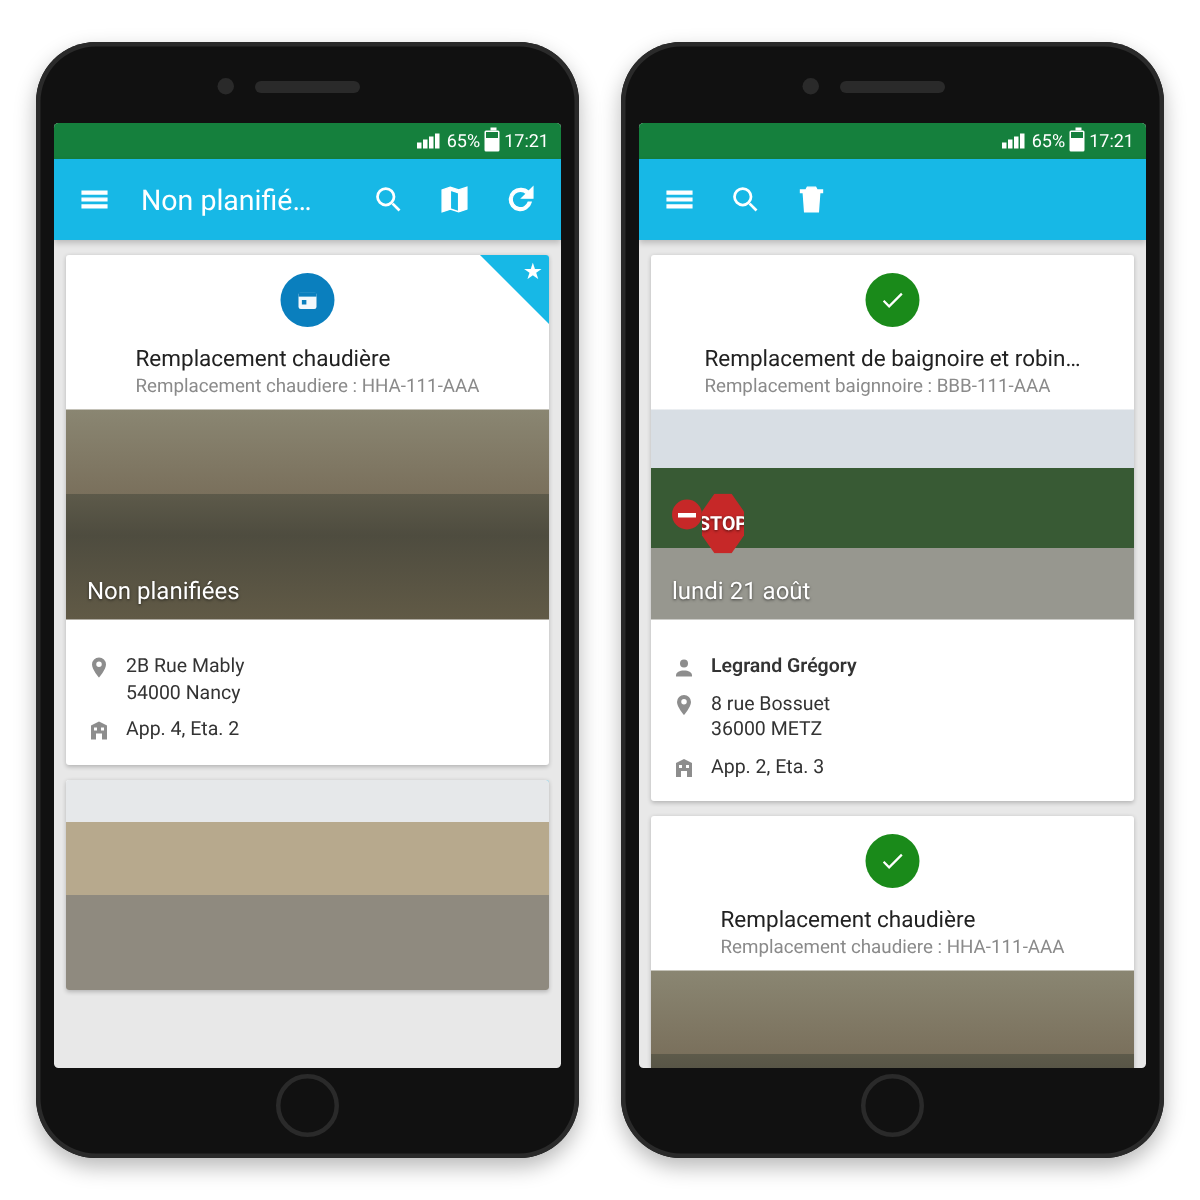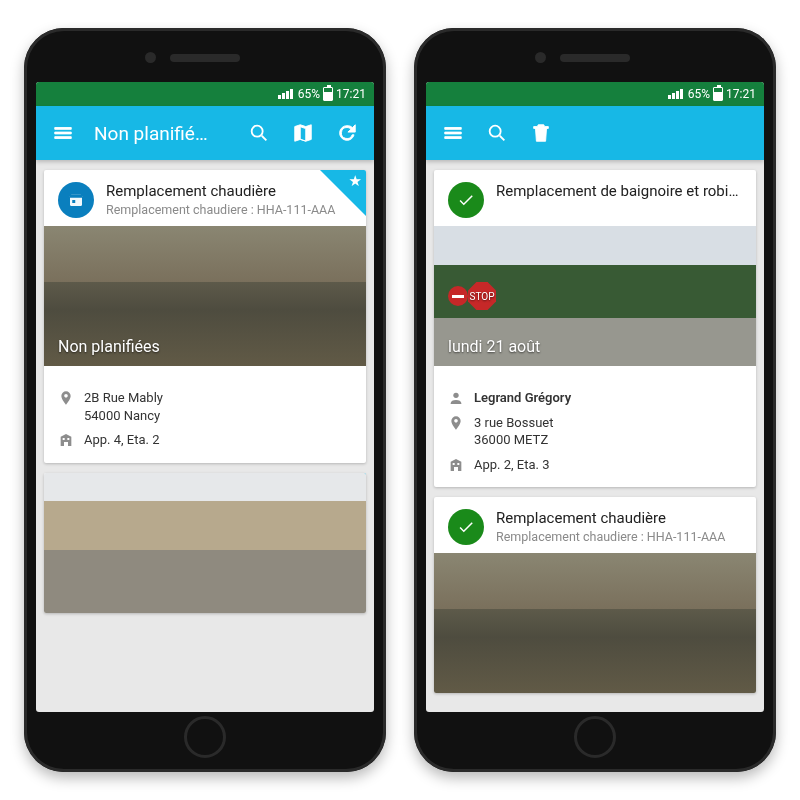--- a/index.html
+++ b/index.html
@@ -47,41 +47,41 @@
   }
   .appbar .title { flex:1; font-size:19px; font-weight:400; white-space:nowrap;
     overflow:hidden; text-overflow:ellipsis; }
   .iconbtn { width:26px; height:26px; display:flex; align-items:center; justify-content:center;
     cursor:pointer; flex-shrink:0; }
   .iconbtn svg { width:22px; height:22px; fill:#fff; stroke:#fff; }
   
   .content { flex:1; overflow:hidden; padding:10px 8px; display:flex; flex-direction:column; gap:10px; }
   .card { background:#fff; border-radius:2px; box-shadow:0 1px 3px rgba(0,0,0,.22);
     position:relative; overflow:hidden; }
-  .card-head { display:flex; gap:12px; padding:12px 14px 8px; }
+  .card-head { display:flex; align-items:center; gap:12px; padding:12px 28px 8px;flex-direction:column; }
   .badge { width:36px; height:36px; border-radius:50%; display:flex;
     align-items:center; justify-content:center; flex-shrink:0; }
   .badge-blue { background:#0a7fbe; }
   .badge-green { background:#1a8a1a; }
   .badge svg { width:18px; height:18px; fill:#fff; }
   .card-titles { flex:1; min-width:0; }
   .card-title { font-size:15px; color:#212121; white-space:nowrap; overflow:hidden; text-overflow:ellipsis; }
   .card-sub { font-size:12.5px; color:#8a8a8a; white-space:nowrap; overflow:hidden; text-overflow:ellipsis; margin-top:2px; }
   .star-corner { position:absolute; top:0; right:0; width:0; height:0;
     border-top:46px solid #17b8e6; border-left:46px solid transparent; }
   .star-corner::after{ content:"★"; position:absolute; top:-44px; right:4px; color:#fff; font-size:15px; }
   .photo { height:140px; position:relative; display:flex; align-items:flex-end;
     padding:10px 14px; color:#fff; font-size:16px; text-shadow:0 1px 2px rgba(0,0,0,.6);
     background:#777; }
   .photo.p1 { background:linear-gradient(#8a8672,#7a705c 40%,#5d5a4a 40%,#4e4c3f 60%,#615a46); }
   .photo.p2 { background:linear-gradient(#d8dee4 0 28%,#385a34 28% 66%,#97978f 66%); position:relative; }
   .photo.p3 { background:linear-gradient(#e6e8ea 0 20%,#b7a98d 20% 55%,#8f8a7f 55%); }
-  .stopsign{position:absolute;left:34px;top:56px;width:28px;height:28px;background:#c62828;
+  .stopsign{position:absolute;left:34px;top:56px;width:28px;height:40px;background:#c62828;
     clip-path:polygon(30% 0,70% 0,100% 30%,100% 70%,70% 100%,30% 100%,0 70%,0 30%);
-    display:flex;align-items:center;justify-content:center;color:#fff;font-size:10px;font-weight:400;}
+    display:flex;align-items:center;justify-content:center;color:#fff;font-size:13px;font-weight:700;}
   .nosign{position:absolute;left:14px;top:60px;width:20px;height:20px;border-radius:50%;
     background:#c62828;display:flex;align-items:center;justify-content:center;}
   .nosign::after{content:"";width:12px;height:3px;background:#fff;}
   .card-body { padding:10px 14px 14px; display:flex; flex-direction:column; gap:7px;margin-top:13px; }
   .row { display:flex; gap:10px; align-items:flex-start; font-size:13px; color:#333; }
   .row .ic { width:16px; height:16px; fill:#8d8d8d; flex-shrink:0; margin-top:1px; }
   .row .txt { line-height:1.35; }
   .row.bold .txt { font-weight:600; }
   
   .card.cut { margin-bottom:-90px; }
@@ -250,39 +250,40 @@
 
       <div class="card">
         <div class="card-head">
           <span class="badge badge-green">
             <svg viewBox="0 0 24 24">
                 <use href="#i-check"></use>
               </svg>
             </span>
           <div class="card-titles">
             <div class="card-title">Remplacement de baignoire et robin…</div>
+            <div class="card-sub">Remplacement baignnoire : BBB-111-AAA</div>
           </div>
         </div>
         <div class="photo p2">
           <div class="nosign"></div>
           <div class="stopsign">STOP</div>
           <span>lundi 21 août</span>
         </div>
         <div class="card-body">
           <div class="row bold">
               <svg class="ic" viewBox="0 0 24 24">
                 <use href="#i-person"></use>
               </svg>
             <div class="txt">Legrand Grégory</div>
             </div>
           <div class="row">
               <svg class="ic" viewBox="0 0 24 24">
                 <use href="#i-pin"></use>
               </svg>
-            <div class="txt"><span>3 rue Bossuet</span><br>
+            <div class="txt"><span>8 rue Bossuet</span><br>
               <span>36000 METZ</span></div>
             </div>
           <div class="row">
               <svg class="ic" viewBox="0 0 24 24">
                 <use href="#i-bldg"></use>
               </svg>
             <div class="txt">App. 2, Eta. 3</div>
             </div>
         </div>
       </div>

